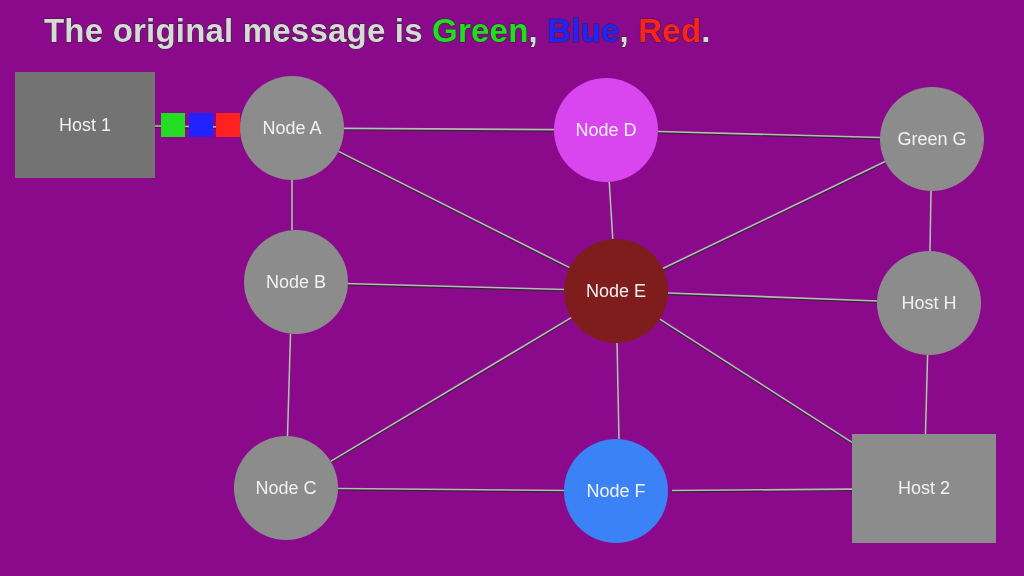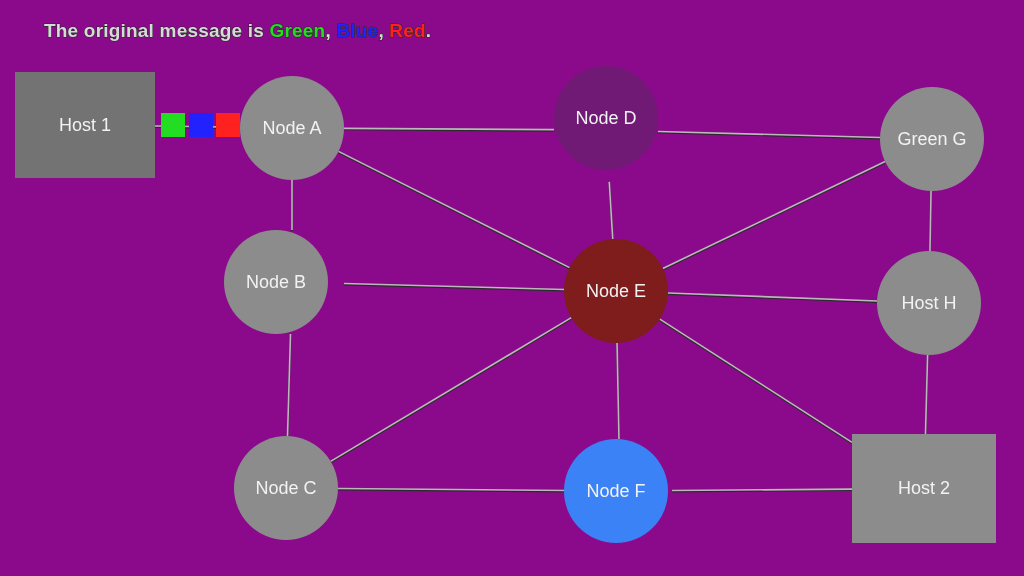--- a/index.html
+++ b/index.html
@@ -14,21 +14,21 @@
     background: #8b0a8b;
     overflow: hidden;
     font-family: "Liberation Sans", sans-serif;
   }
 
   
   #title {
     position: absolute;
     left: 44px;
     top: 11px;
-    font-size: 19px;
+    font-size: 33px;
     font-weight: bold;
     letter-spacing: 0.2px;
     white-space: nowrap;
     line-height: 40px;
   }
   #title span.word {
     -webkit-text-stroke: 1.1px #2a2a2a;
     paint-order: stroke fill;
   }
   .t-plain { color: #d9d9d9; }
@@ -156,27 +156,27 @@
       <g>
         <line x1="927.5988916289396" y1="356.18112056634163" x2="925.4690026954178" y2="435.2" stroke="#2a2a2a" stroke-width="1.6"></line>
         <line x1="927.5988916289396" y1="354.98112056634164" x2="925.4690026954178" y2="434" stroke="#b9b9b9" stroke-width="1.6"></line>
       </g>
     </svg>
 
   <div id="nodes-layer">
       <div class="node" style="left: 240px; top: 76px; width: 104px; height: 104px; background: rgb(140, 140, 140);">
         <span class="lbl" style="color: rgb(242, 242, 242);">Node A</span>
       </div>
-      <div class="node" style="left: 224px; top: 230px; width: 104px; height: 104px; background: rgb(140, 140, 140);">
+      <div class="node" style="left: 244px; top: 230px; width: 104px; height: 104px; background: rgb(140, 140, 140);">
         <span class="lbl" style="color: rgb(242, 242, 242);">Node B</span>
       </div>
       <div class="node" style="left: 234px; top: 436px; width: 104px; height: 104px; background: rgb(140, 140, 140);">
         <span class="lbl" style="color: rgb(242, 242, 242); text-align: right;">Node C</span>
       </div>
-      <div class="node" style="left: 554px; top: 66px; width: 104px; height: 104px; background: #701a75;">
+      <div class="node" style="left: 554px; top: 78px; width: 104px; height: 104px; background: #d946ef;">
         <span class="lbl" style="color: rgb(242, 242, 242);">Node D</span>
       </div>
       <div class="node" style="left: 564px; top: 239px; width: 104px; height: 104px; background: #7f1d1d;">
         <span class="lbl" style="color: rgb(242, 242, 242);">Node E</span>
       </div>
       <div class="node" style="left: 564px; top: 439px; width: 104px; height: 104px; background: #3b82f6;">
         <span class="lbl" style="color: rgb(242, 242, 242);">Node F</span>
       </div>
       <div class="node" style="left: 880px; top: 87px; width: 104px; height: 104px; background: rgb(140, 140, 140);">
         <span class="lbl" style="color: rgb(242, 242, 242);">Green G</span>

